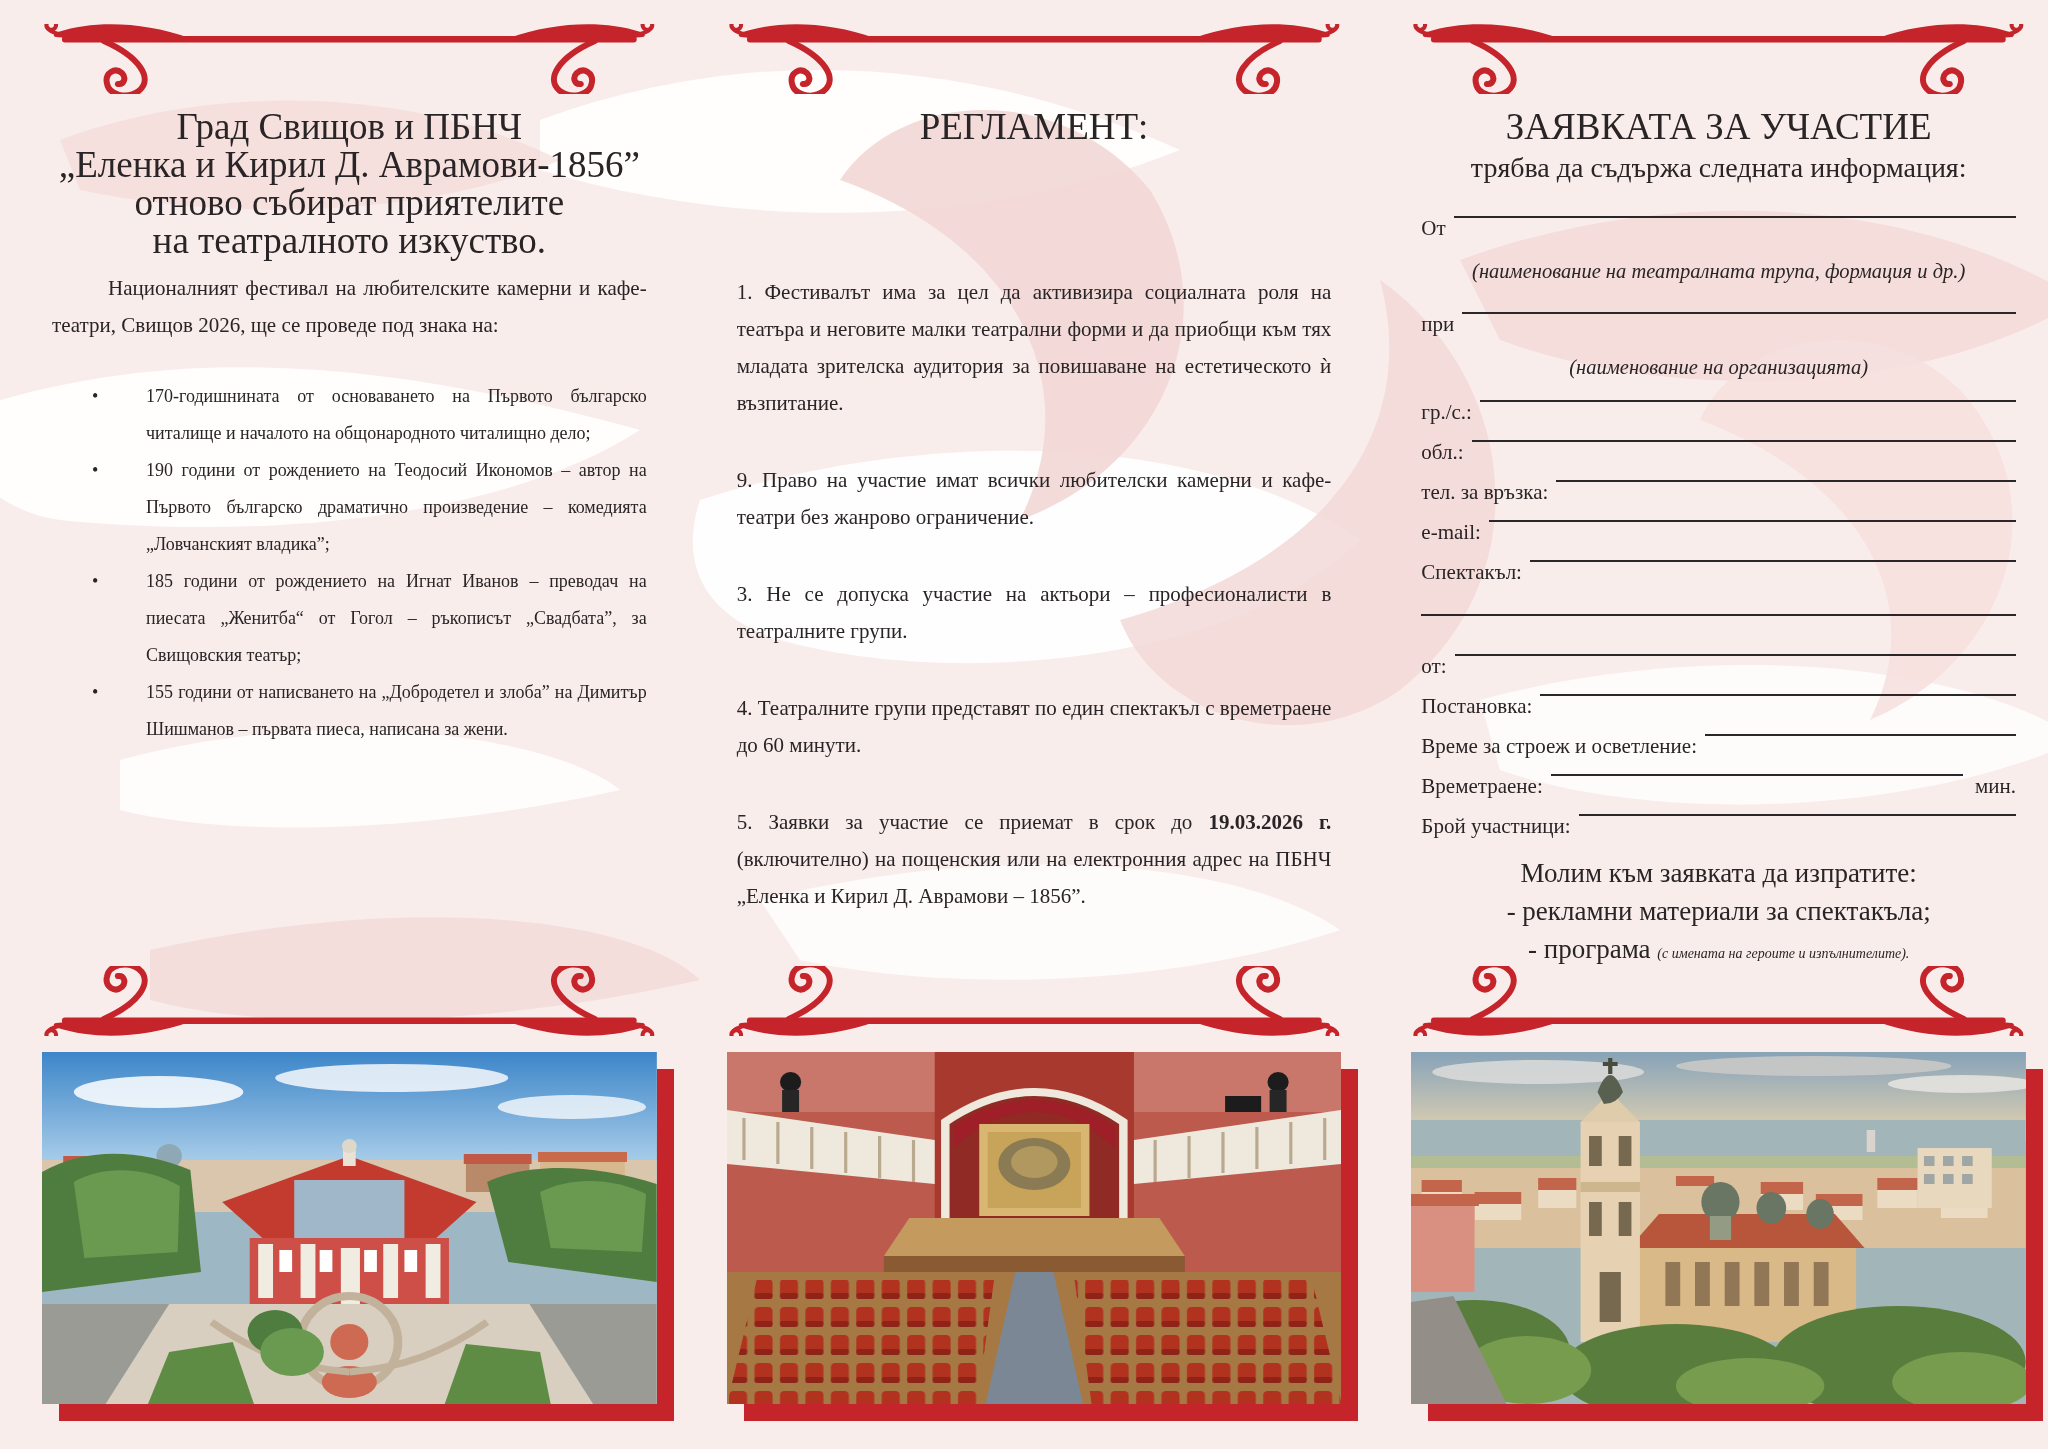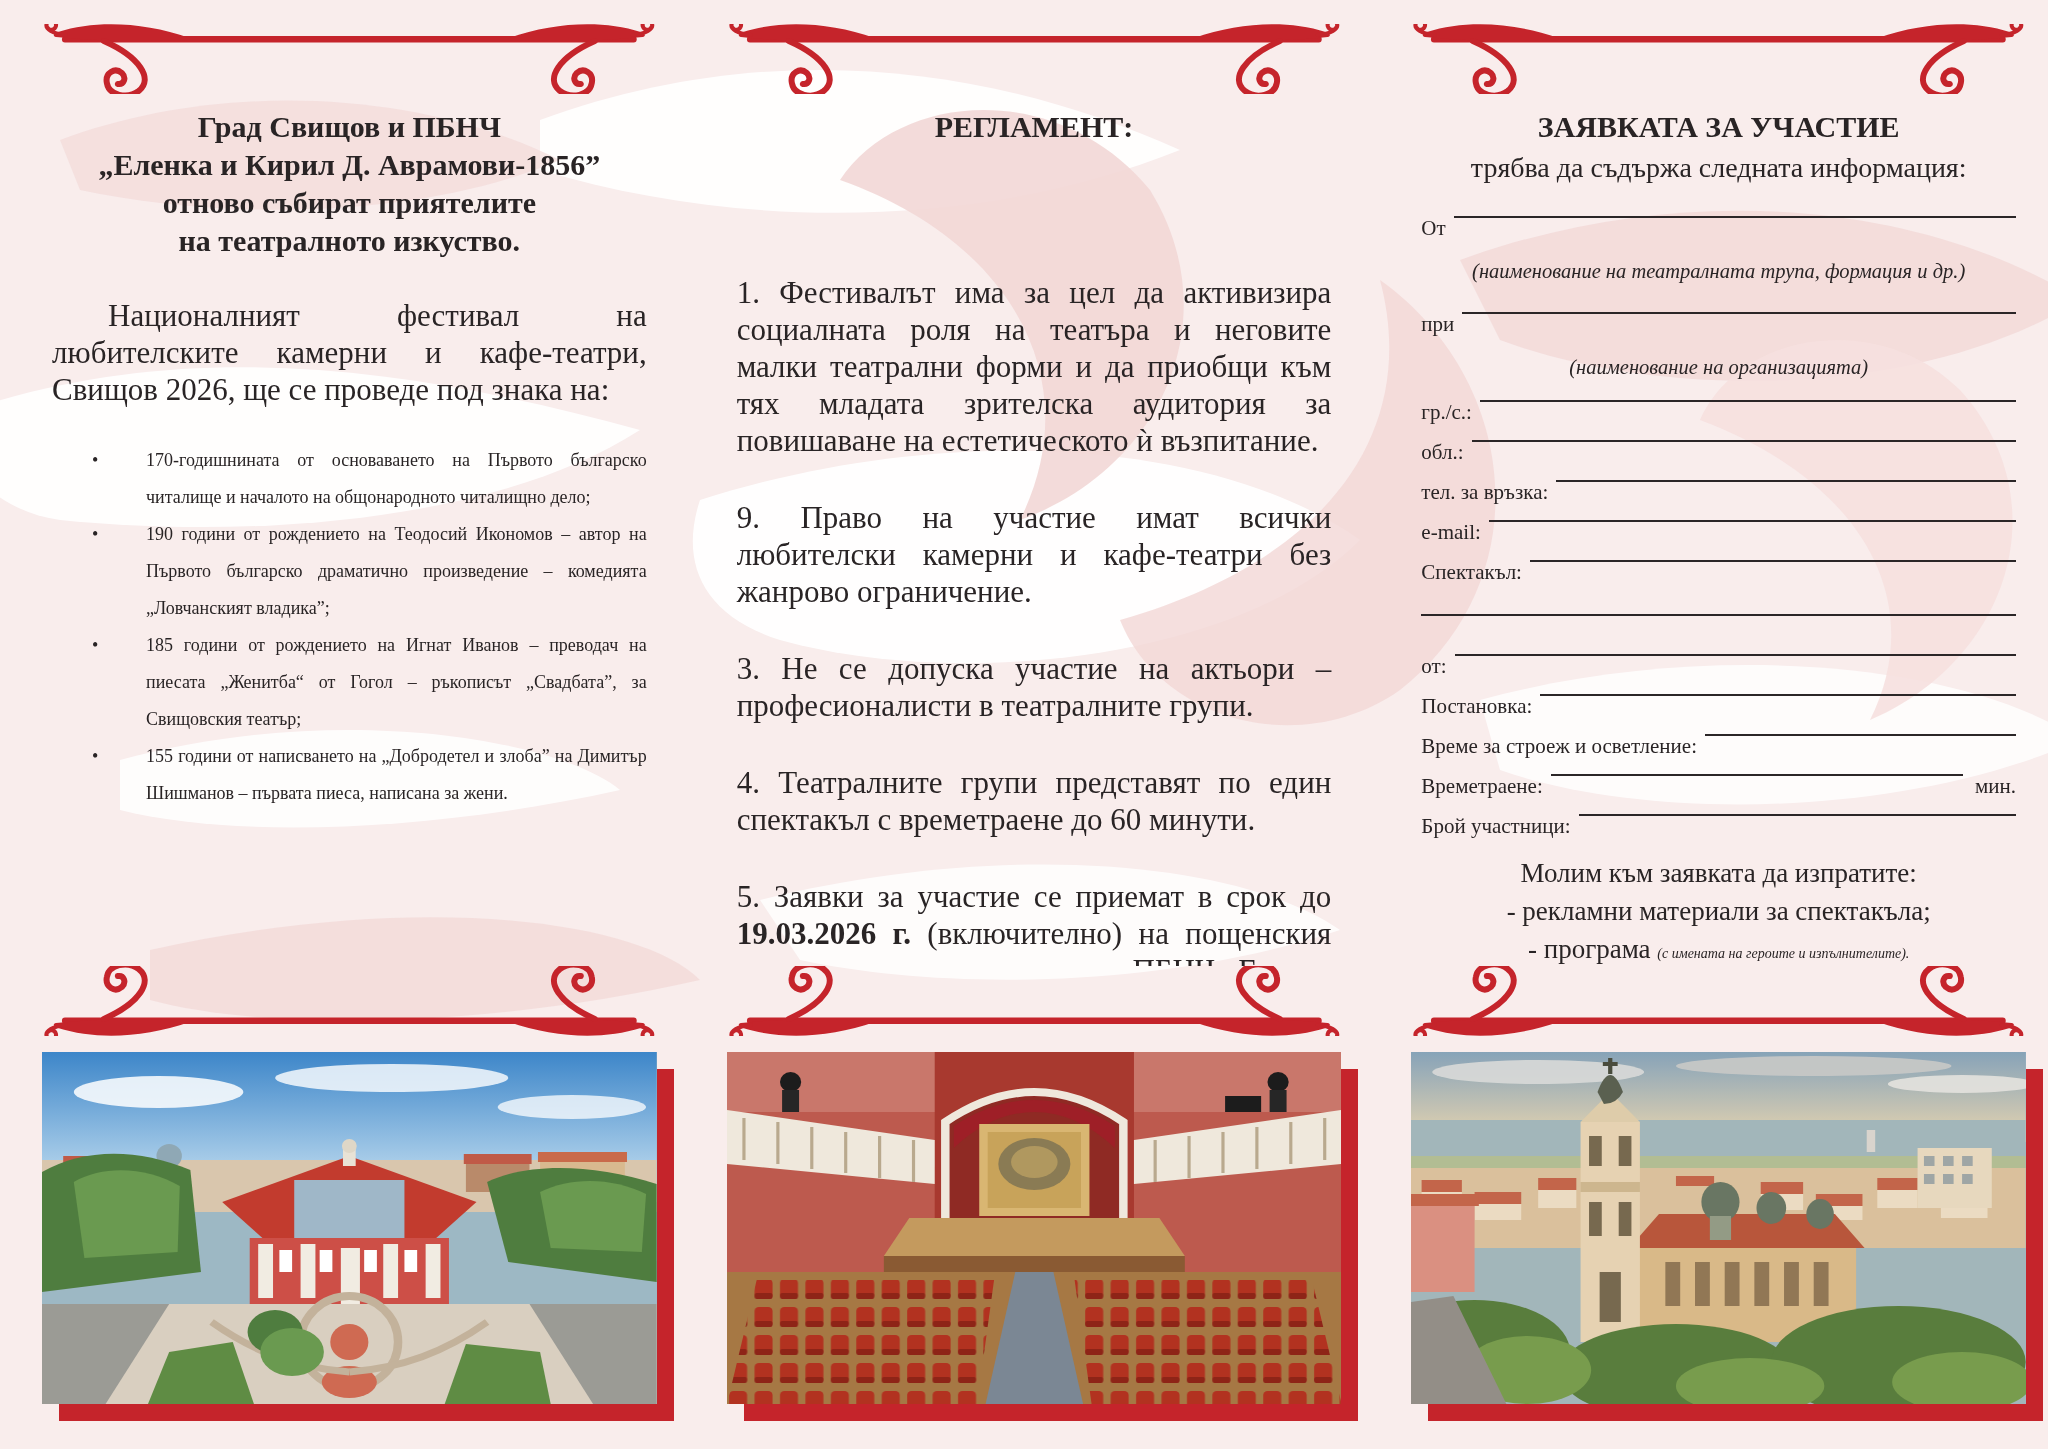--- a/index.html
+++ b/index.html
@@ -15,23 +15,23 @@
   .panels{
     position:absolute;inset:0;z-index:1;
     display:grid;grid-template-columns:repeat(3,1fr);
     column-gap:66px;padding:24px 20px 0 40px;
   }
   .panel{display:flex;flex-direction:column;}
   .orn{width:100%;height:70px;flex:0 0 auto;display:block;}
   .orn.flip{transform:scaleY(-1);}
   .content{height:872px;flex:0 0 auto;overflow:hidden;padding:6px 12px 0 12px;box-sizing:border-box;}
   
-  .ttl{font-weight:bold;font-size:30px;line-height:38px;text-align:center;margin:8px 0 37px 0;}
+  .ttl{font-weight:normal;font-size:37px;line-height:38px;text-align:center;margin:8px 0 10px 0;}
   .ttl .tline{display:block;}
-  .para{font-size:31px;line-height:37px;text-align:justify;margin:0 0 40px 0;}
+  .para{font-size:21px;line-height:37px;text-align:justify;margin:0 0 40px 0;}
   .intro{text-indent:56px;margin-bottom:34px;}
   ul.blt{list-style:none;margin:0;padding:0;}
   ul.blt li{position:relative;padding-left:94px;font-size:18px;line-height:37px;text-align:justify;margin:0;}
   ul.blt li::before{content:"\2022";position:absolute;left:40px;top:0;}
   .reg-title{margin-bottom:16px;}
   .reg-gap{height:112px;}
   
   .p3 .ttl{margin-bottom:4px;}
   .subtt{font-size:28px;line-height:36px;text-align:center;margin:0 0 30px 0;}
   .frow{display:flex;align-items:flex-start;font-size:21px;height:40px;}

